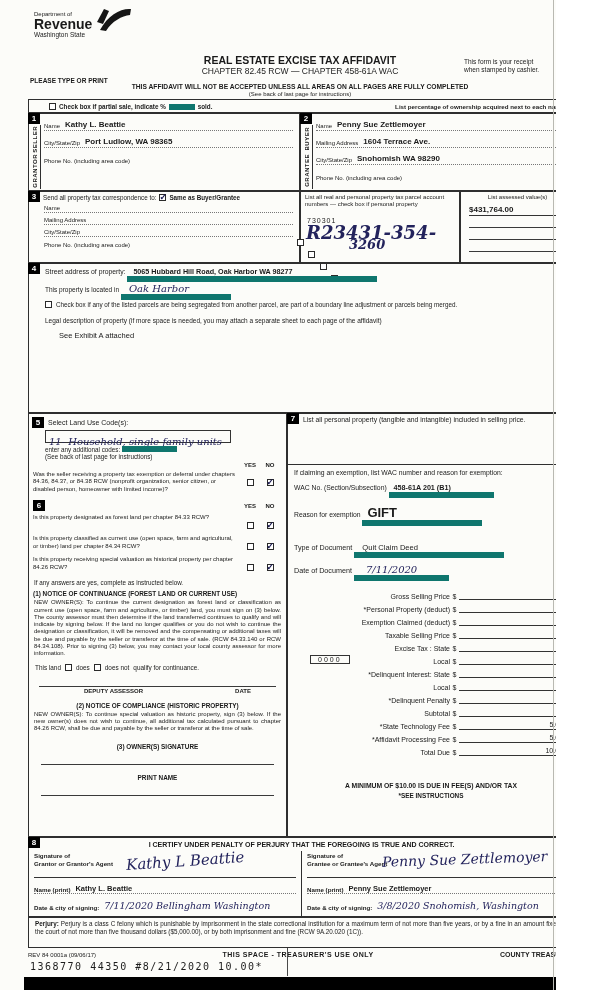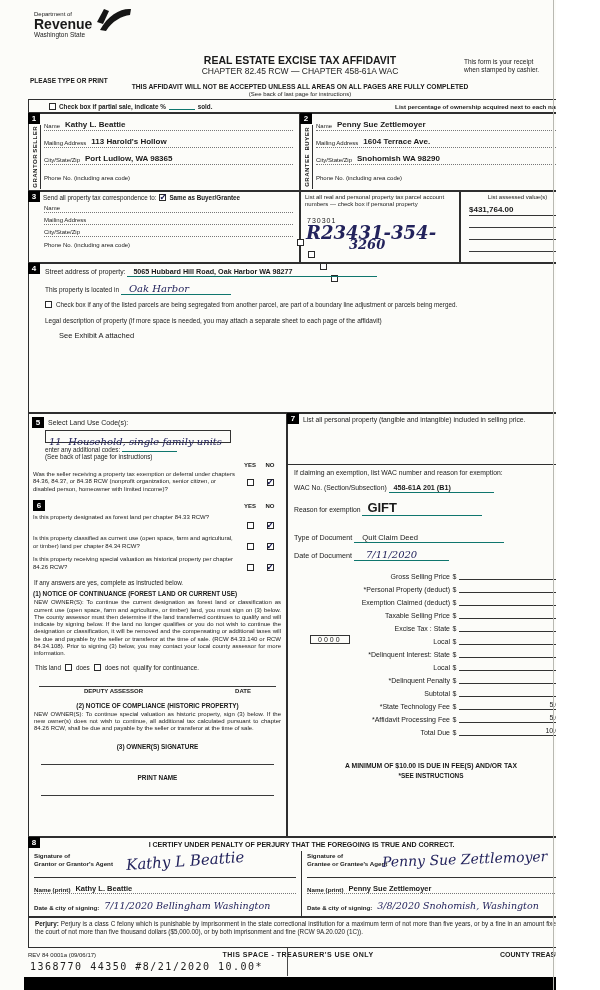--- a/index.html
+++ b/index.html
@@ -6,21 +6,21 @@
   html,body{margin:0;background:#fff;}
   .page{position:relative;width:556px;height:990px;background:#fcfcf9;font-family:"Liberation Sans",sans-serif;color:#1a1a1a;overflow:hidden;}
   .abs{position:absolute;}
   .ctr{text-align:center;}
   .bx{position:absolute;border:1px solid #2f2f2f;}
   .badge{position:absolute;top:-1px;left:-1px;width:12px;height:11px;background:#000;color:#fff;font-size:8px;font-weight:bold;text-align:center;line-height:11px;}
   .badge.inline{position:static;display:inline-block;flex:none;}
   .cb{display:inline-block;width:7px;height:7px;border:1px solid #2a2a2a;position:relative;vertical-align:-1px;background:#fff;flex:none;}
   .cb.on::after{content:"\2713";position:absolute;left:-1px;top:-3px;font-size:9px;font-weight:bold;color:#16164e;}
   .hw{font-family:"DejaVu Serif",serif;font-style:italic;color:#23235c;}
-  .fill{display:inline-block;border-bottom:1px solid #0f766e;}
+  .fill{display:inline-block;border-bottom:6px solid #0f766e;}
   .rule{border-bottom:1px solid #3a3a3a;}
   .vlabels{position:absolute;left:0;top:11px;bottom:1px;width:12px;border-right:1px solid #2f2f2f;display:flex;flex-direction:column;justify-content:space-around;align-items:center;}
   .vword{writing-mode:vertical-rl;transform:rotate(180deg);font-size:6px;font-weight:bold;letter-spacing:0.5px;}
   .frow{display:flex;align-items:flex-end;gap:5px;margin:0 6px 0 15px;height:17px;border-bottom:1px dotted #777;padding-bottom:1px;}
   .frow .lbl{font-size:6px;}
   .frow .val{font-size:8px;font-weight:bold;}
   .crow{margin:0 6px 0 15px;height:12px;border-bottom:1px dotted #777;font-size:6px;display:flex;align-items:flex-end;padding-bottom:1px;}
   .ynhead{display:flex;align-items:center;margin:2px 6px 0 4px;font-size:6px;font-weight:bold;}
   .ynhead .sp{flex:1;}
   .qrow{display:flex;margin:3px 6px 0 4px;}
@@ -74,24 +74,20 @@
     <div class="badge">1</div>
     <div class="vlabels">
       <span class="vword">SELLER</span>
       <span class="vword">GRANTOR</span>
     </div>
     <div class="frow">
         <span class="lbl">Name</span>
         <span class="val">Kathy L. Beattie</span>
       </div>
     <div class="frow">
-        <span class="lbl">Mailing Address</span>
-        <span class="val">113 Harold's Hollow</span>
-      </div>
-    <div class="frow">
         <span class="lbl">City/State/Zip</span>
         <span class="val">Port Ludlow, WA 98365</span>
       </div>
     <div class="frow" style="border-bottom:none">
         <span class="lbl">Phone No. (including area code)</span>
         <span class="val"></span>
       </div>
   </div>
 
   <div class="bx" style="left:300px;top:113px;width:275px;height:78px">

